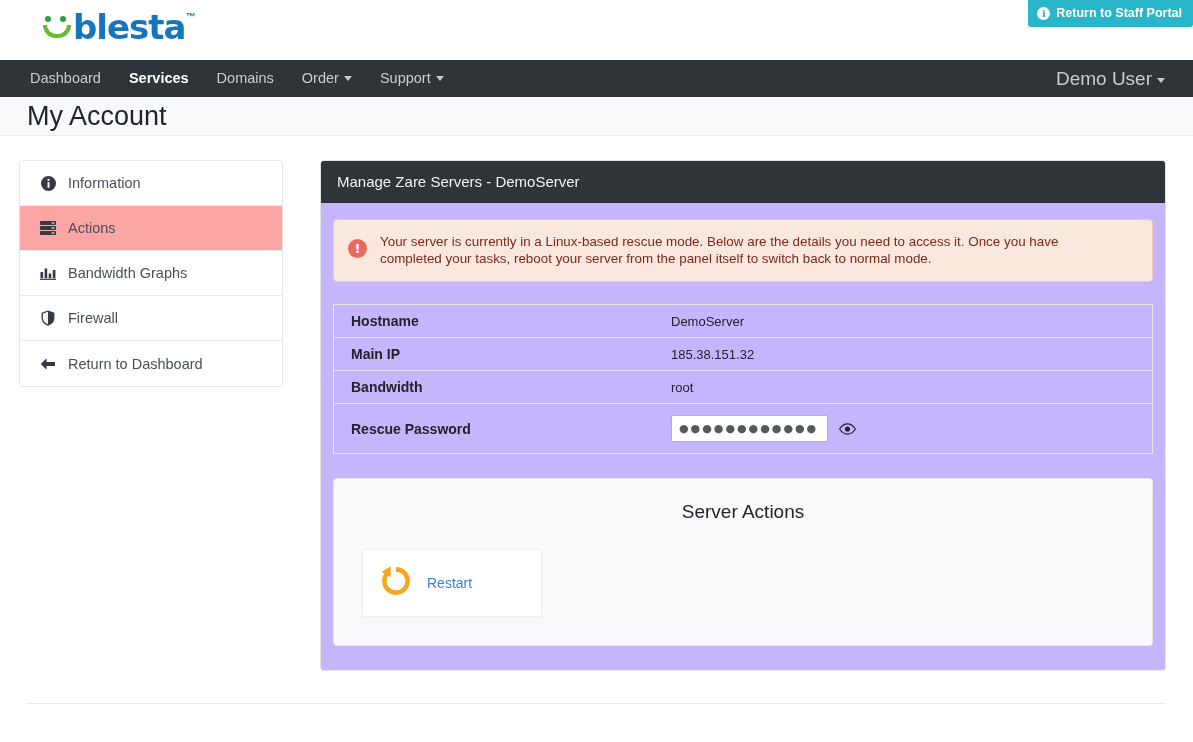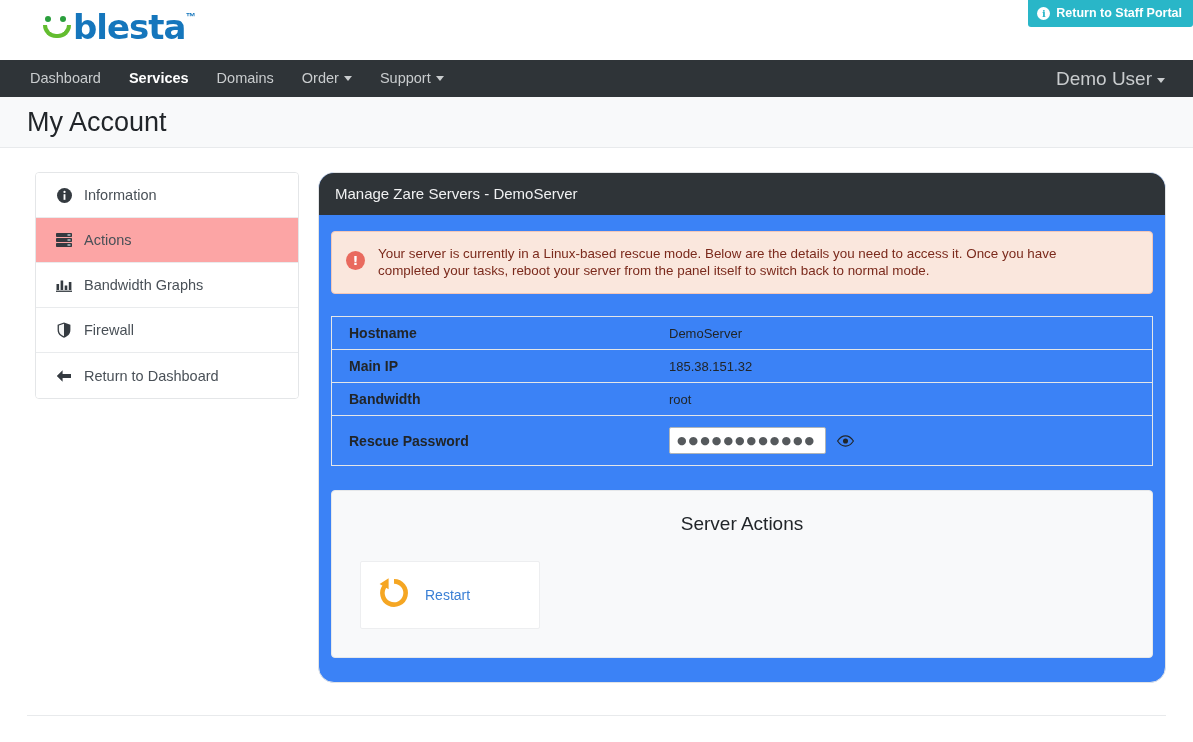--- a/index.html
+++ b/index.html
@@ -117,38 +117,38 @@
     margin-left: auto;
     color: #c9ccce;
     font-size: 19px;
     cursor: pointer;
     padding-right: 6px;
     white-space: nowrap;
   }
 
   
   .page-head {
-    height: 51px;
+    height: 39px;
     background: #f8f9fa;
     border-bottom: 1px solid #e8eaec;
     display: flex;
     align-items: center;
     padding-left: 27px;
   }
   .page-title {
     font-size: 27px;
     color: #212529;
     font-weight: normal;
   }
 
   
   .content {
     display: flex;
-    padding: 24px 27px 0 35px;
-    gap: 19px;
+    padding: 24px 27px 0 19px;
+    gap: 29px;
     align-items: flex-start;
   }
 
   
   .sidebar {
     width: 264px;
     flex: none;
     border: 1px solid #e4e6e8;
     border-radius: 4px;
     background: #ffffff;
@@ -172,24 +172,25 @@
     width: 16px; height: 16px;
     flex: none;
     display: flex; align-items: center; justify-content: center;
     color: #343a40;
   }
 
   
   .panel {
     flex: 1;
     border: 1px solid #e2e4e6;
-    border-radius: 16px;
-    background: #3b82f6;
+    border-radius: 4px;
+    background: #c4b5fd;
     overflow: hidden;
     min-height: 480px;
+    margin-left: 8px;
   }
   .panel-head {
     background: #2f3438;
     color: #f0f1f2;
     font-size: 15px;
     padding: 12px 16px 13px 16px;
   }
   .panel-body { padding: 16px 12px 24px 12px; }
 
   

